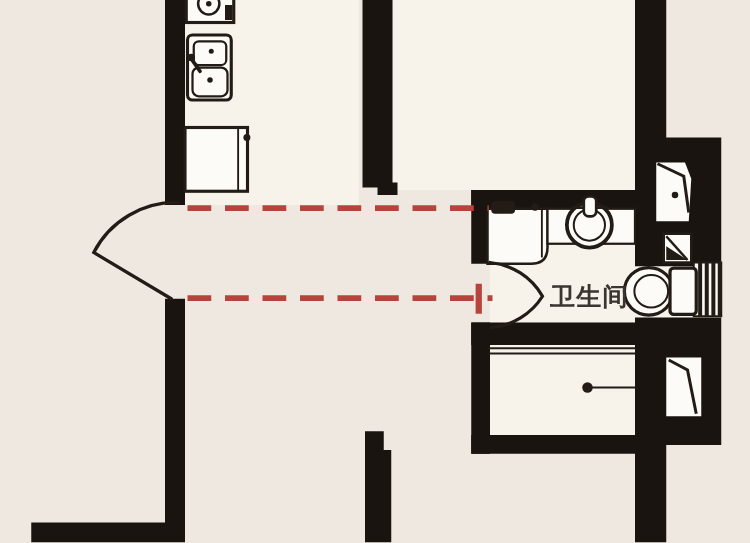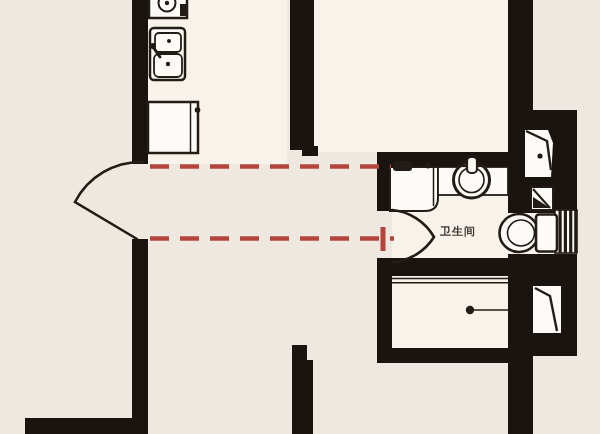--- a/index.html
+++ b/index.html
@@ -15,21 +15,21 @@
   .wall{fill:var(--wall,#1a1410);}
   .panel{fill:var(--fixture,#fdfbf7);}
   .fixture{fill:var(--fixture,#fdfbf7);stroke:var(--ink,#231c16);}
   .ink-line{stroke:var(--ink,#231c16);fill:none;}
   .ink-fill{fill:var(--ink,#231c16);stroke:none;}
   .door{stroke:var(--ink,#231c16);fill:none;stroke-width:2.6;stroke-linecap:round;}
   .red-dash{stroke:var(--accent,#b5443d);stroke-width:4.5;fill:none;stroke-dasharray:19 11;}
   .red-solid{stroke:var(--accent,#b5443d);stroke-width:5;fill:none;}
   .room-label{
     position:absolute;left:440px;top:224px;width:60px;
-    font-size:11px;font-weight:bold;letter-spacing:1px;
+    font-size:20px;font-weight:bold;letter-spacing:1px;
     color:var(--label,#3a352f);white-space:nowrap;
     font-family:"DejaVu Sans","Liberation Sans",sans-serif;
   }
 </style>
 </head>
 <body>
 
 <div class="stage">
   <svg width="600" height="434" viewBox="0 0 600 434">
 

